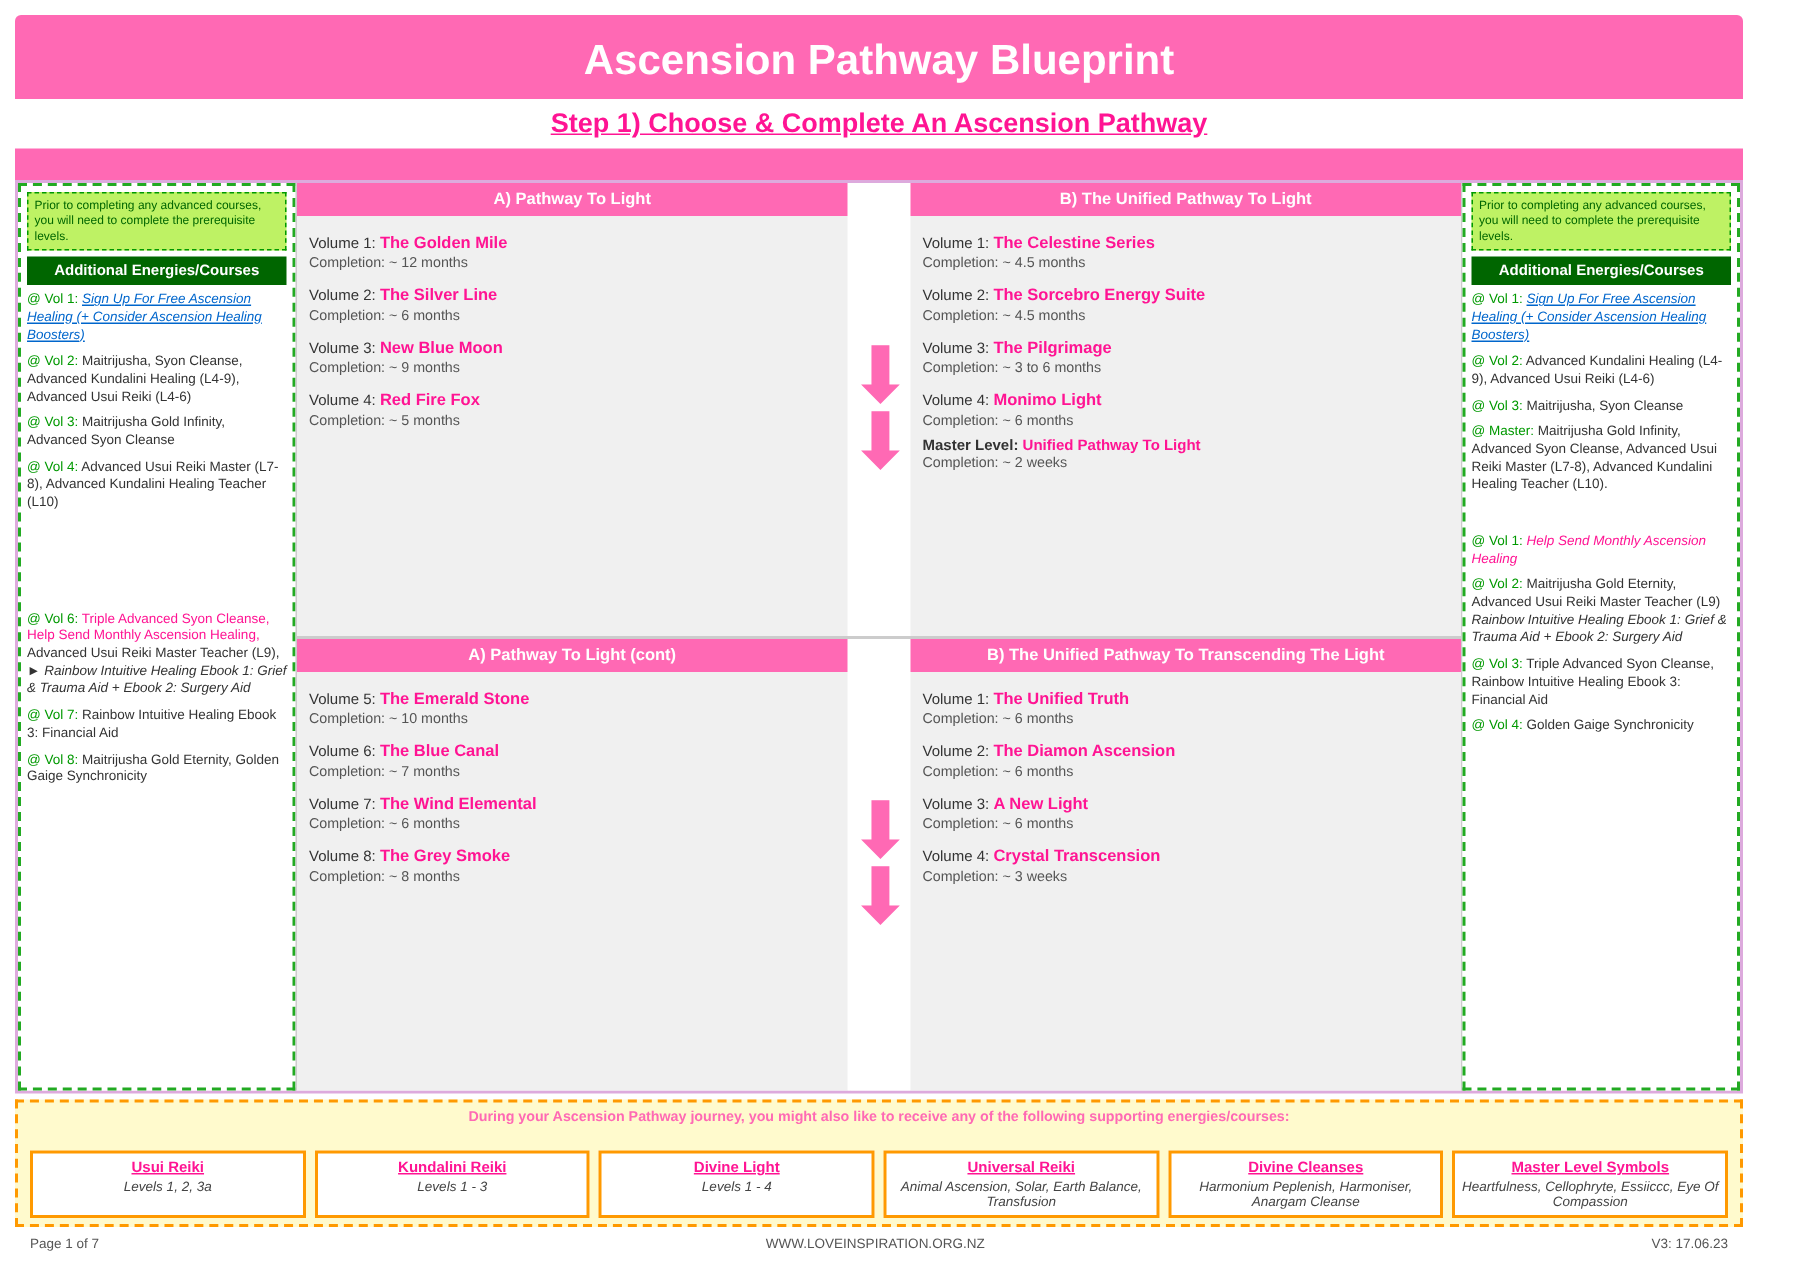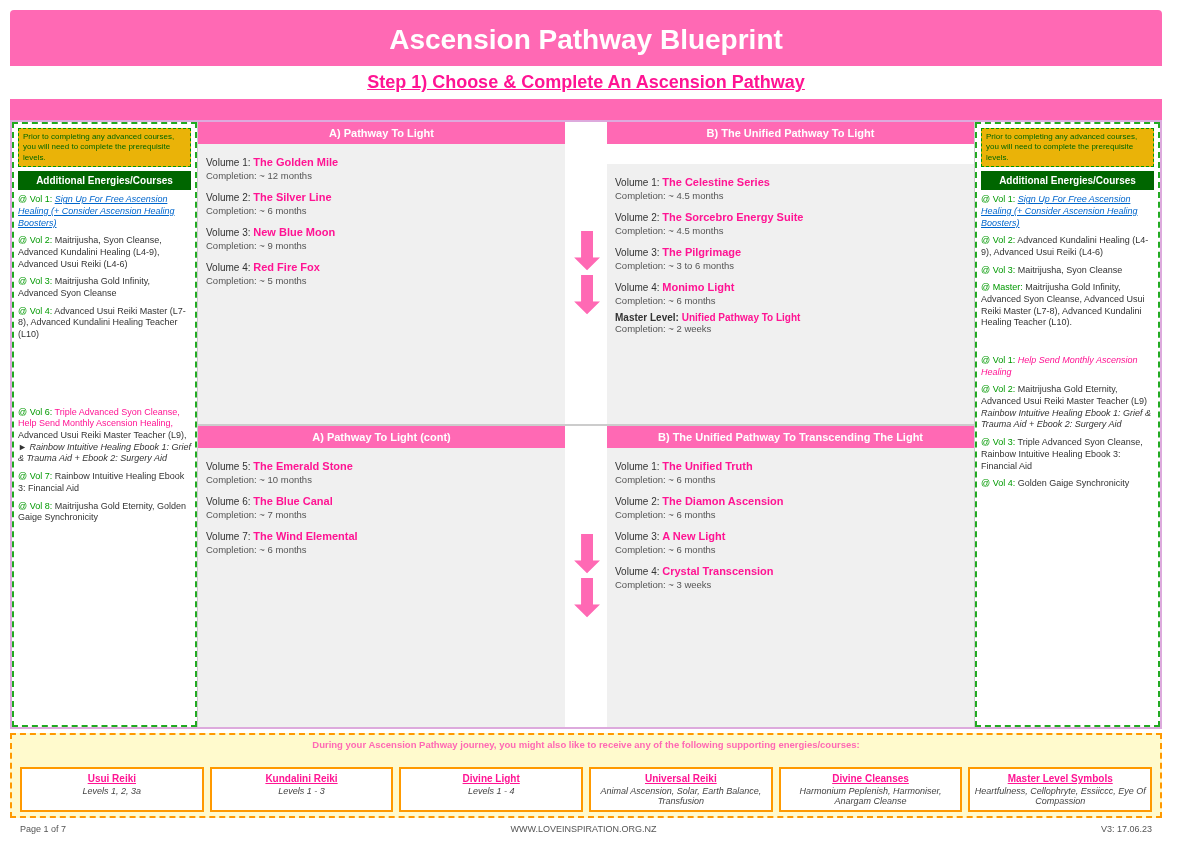--- a/index.html
+++ b/index.html
@@ -133,21 +133,21 @@
       display: flex;
       justify-content: space-between;
       padding: 6px 10px 4px;
       font-size: 9px;
       color: #555;
     }
 
     
     .prereq-note {
       border: 1px dashed #009900;
-      background: #eab308;
+      background: #bef264;
       font-size: 8px;
       color: #006600;
       padding: 3px 4px;
       margin-bottom: 4px;
       line-height: 1.3;
     }
 
     .section-header {
       background: #ff69b4;
       color: white;
@@ -254,21 +254,21 @@
               <div class="volume-completion">Completion: ~ 5 months</div>
             </div>
           </div>
         </div>
 
         <div class="big-arrows">
           <span class="big-arrow-pink">⬇</span>
           <span class="big-arrow-pink">⬇</span>
         </div>
 
-        <div style="flex:1; display:flex; flex-direction:column;gap:20px;">
+        <div style="flex:1; display:flex; flex-direction:column;">
           <div class="section-header">B) The Unified Pathway To Light</div>
           <div class="section-body">
             <div class="volume-entry">
               <div><span class="volume-label">Volume 1: </span><span class="volume-name">The Celestine Series</span></div>
               <div class="volume-completion">Completion: ~ 4.5 months</div>
             </div>
             <div class="volume-entry">
               <div><span class="volume-label">Volume 2: </span><span class="volume-name">The Sorcebro Energy Suite</span></div>
               <div class="volume-completion">Completion: ~ 4.5 months</div>
             </div>
@@ -299,20 +299,24 @@
               <div><span class="volume-label">Volume 5: </span><span class="volume-name">The Emerald Stone</span></div>
               <div class="volume-completion">Completion: ~ 10 months</div>
             </div>
             <div class="volume-entry">
               <div><span class="volume-label">Volume 6: </span><span class="volume-name">The Blue Canal</span></div>
               <div class="volume-completion">Completion: ~ 7 months</div>
             </div>
             <div class="volume-entry">
               <div><span class="volume-label">Volume 7: </span><span class="volume-name">The Wind Elemental</span></div>
               <div class="volume-completion">Completion: ~ 6 months</div>
+            </div>
+            <div class="volume-entry">
+              <div><span class="volume-label">Volume 8: </span><span class="volume-name">The Grey Smoke</span></div>
+              <div class="volume-completion">Completion: ~ 8 months</div>
             </div>
           </div>
         </div>
 
         <div class="big-arrows">
           <span class="big-arrow-pink">⬇</span>
           <span class="big-arrow-pink">⬇</span>
         </div>
 
         <div style="flex:1; display:flex; flex-direction:column;">

